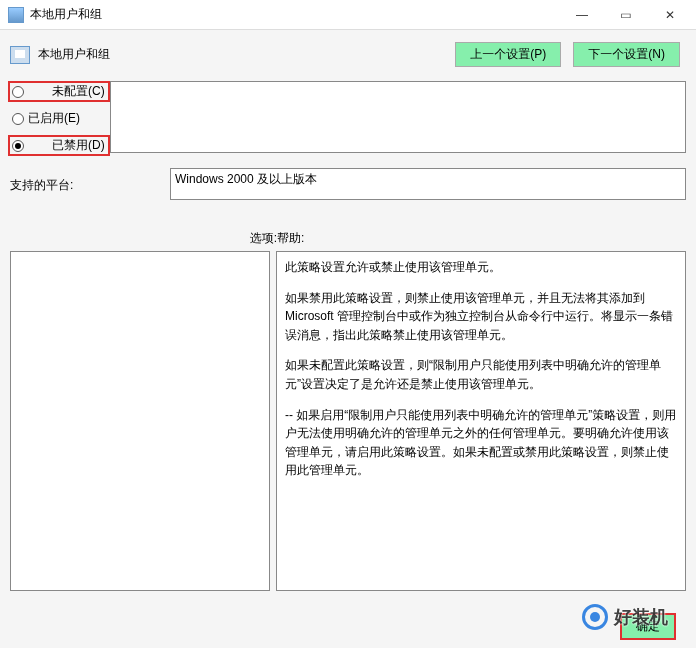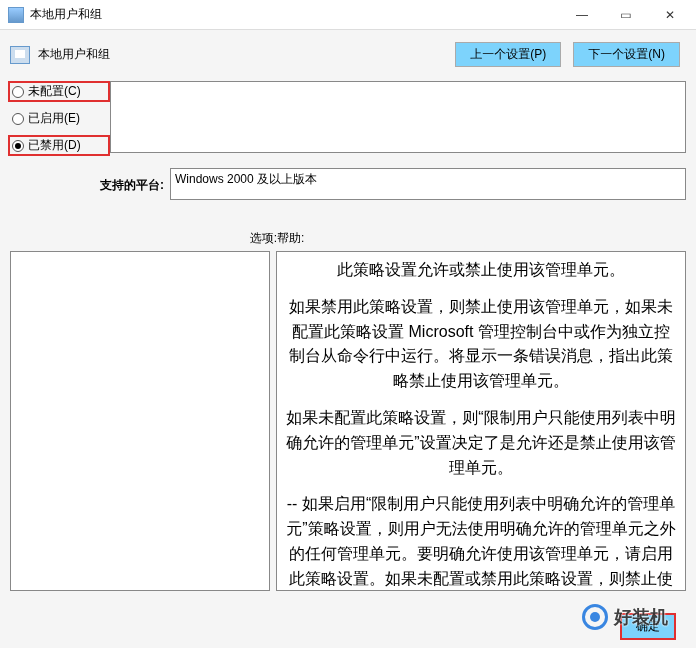--- a/index.html
+++ b/index.html
@@ -57,21 +57,21 @@
     content:"";
     position:absolute;left:4px;top:3px;width:10px;height:8px;background:#fff;
   }
   .header-btns {
     margin-left: auto;
     display: flex;
     gap: 12px;
     padding-right: 6px;
   }
   .btn {
-    background: #7dd3fc;
+    background: #86efac;
     border: 1px solid #aaa;
     padding: 3px 14px;
     font-size: 12px;
     font-family: inherit;
     cursor: default;
   }
   .config-row {
     display: flex;
     margin-top: 4px;
   }
@@ -98,41 +98,42 @@
     position: absolute;
     left: 2px; top: 2px;
     width: 6px; height: 6px;
     background: #000;
     border-radius: 50%;
   }
   .red-box {
     border: 2px solid #e03030;
     padding: 0 2px;
     margin-left: -2px;
+    gap: 24px;
   }
   .label-col {
     width: 60px;
     flex-shrink: 0;
     padding-top: 4px;
   }
   .comment-box {
     flex: 1;
     height: 72px;
     border: 1px solid #888;
     background: #fff;
     resize: none;
     font-family: inherit;
     font-size: 12px;
   }
   .platform-row {
     display: flex;
     align-items: center;
     margin-top: 8px;
   }
-  .platform-row .label-col { width: 160px; text-align: right; padding-right: 6px; padding-top:2px;font-weight:bold;}
+  .platform-row .label-col { width: 160px; text-align: left; padding-right: 6px; padding-top:2px;}
   .platform-select {
     flex: 1;
     border: 1px solid #888;
     background: #fff;
     padding: 2px 4px;
     height: 32px;
     font-family: inherit;
     font-size: 12px;
   }
   .mid-labels {
@@ -149,25 +150,24 @@
   .panel {
     border: 1px solid #888;
     background: #fff;
     height: 340px;
     overflow: hidden;
   }
   .panel-left { width: 260px; }
   .panel-right { flex: 1; position: relative; }
   .panel-right-inner {
     padding: 6px 8px;
-    font-size: 16px;
+    font-size: 12px;
     line-height: 1.55;
     height: 100%;
     overflow-y: scroll;
-    text-align: center;
   }
   .panel-right-inner p { margin: 0 0 12px 0; }
   .footer {
     position: absolute;
     right: 20px;
     bottom: 8px;
     display: flex;
     gap: 10px;
     align-items: center;
   }
@@ -251,21 +251,21 @@
   <div class="mid-labels">
     <div class="opt-label">选项:</div>
     <div>帮助:</div>
   </div>
 
   <div class="panels">
     <div class="panel panel-left"></div>
     <div class="panel panel-right">
       <div class="panel-right-inner">
         <p>此策略设置允许或禁止使用该管理单元。</p>
-        <p>如果禁用此策略设置，则禁止使用该管理单元，如果未配置此策略设置 Microsoft 管理控制台中或作为独立控制台从命令行中运行。将显示一条错误消息，指出此策略禁止使用该管理单元。</p>
+        <p>如果禁用此策略设置，则禁止使用该管理单元，并且无法将其添加到 Microsoft 管理控制台中或作为独立控制台从命令行中运行。将显示一条错误消息，指出此策略禁止使用该管理单元。</p>
         <p>如果未配置此策略设置，则“限制用户只能使用列表中明确允许的管理单元”设置决定了是允许还是禁止使用该管理单元。</p>
         <p>--  如果启用“限制用户只能使用列表中明确允许的管理单元”策略设置，则用户无法使用明确允许的管理单元之外的任何管理单元。要明确允许使用该管理单元，请启用此策略设置。如果未配置或禁用此策略设置，则禁止使用此管理单元。</p>
       </div>
     </div>
   </div>
 
   <div class="footer">
     <button class="btn btn-red">确定</button>
   </div>
 

